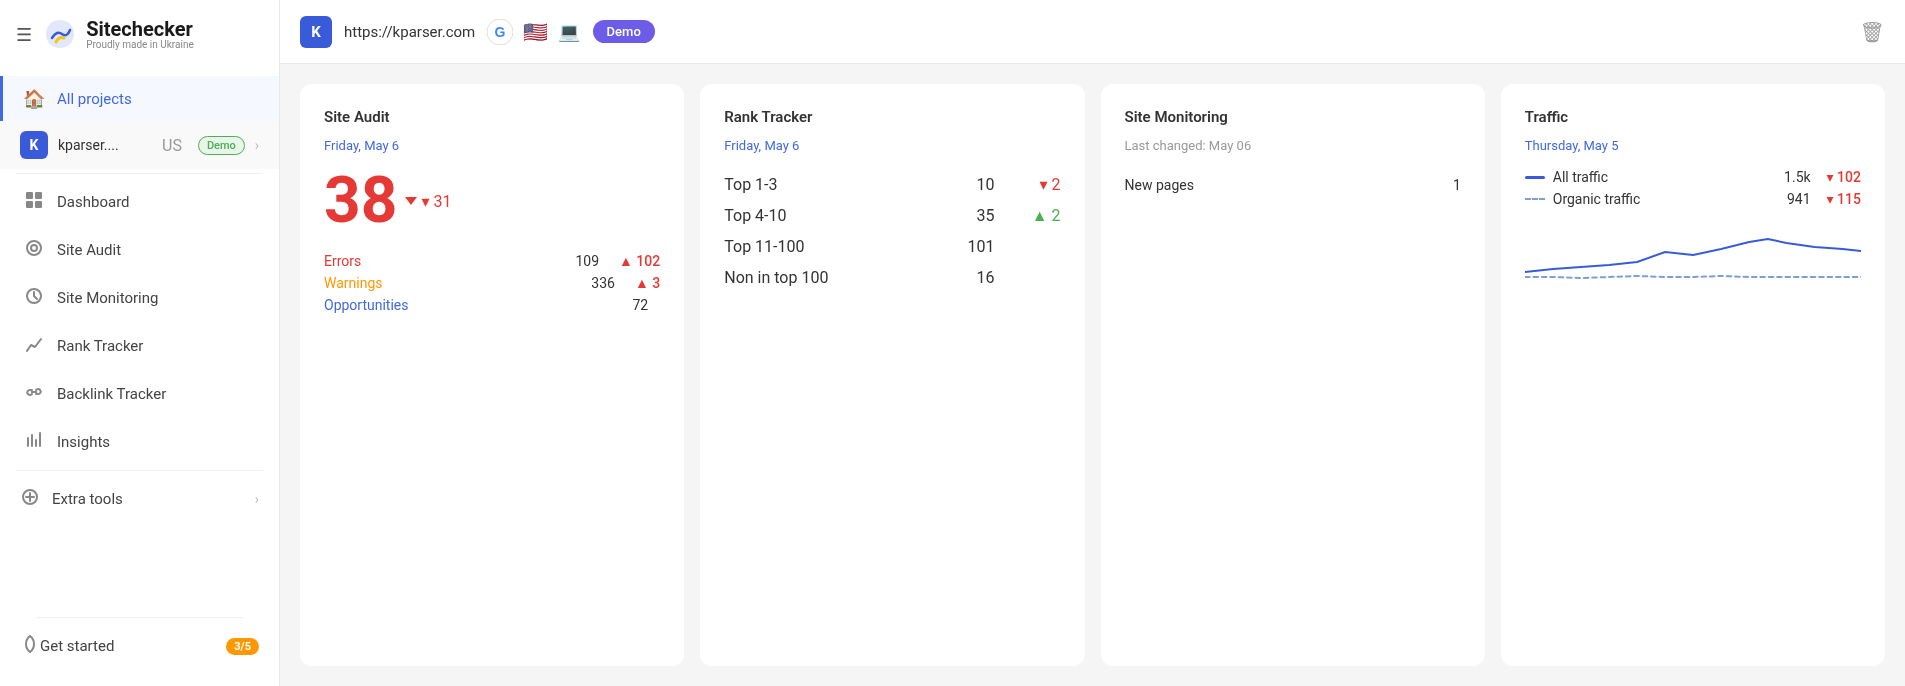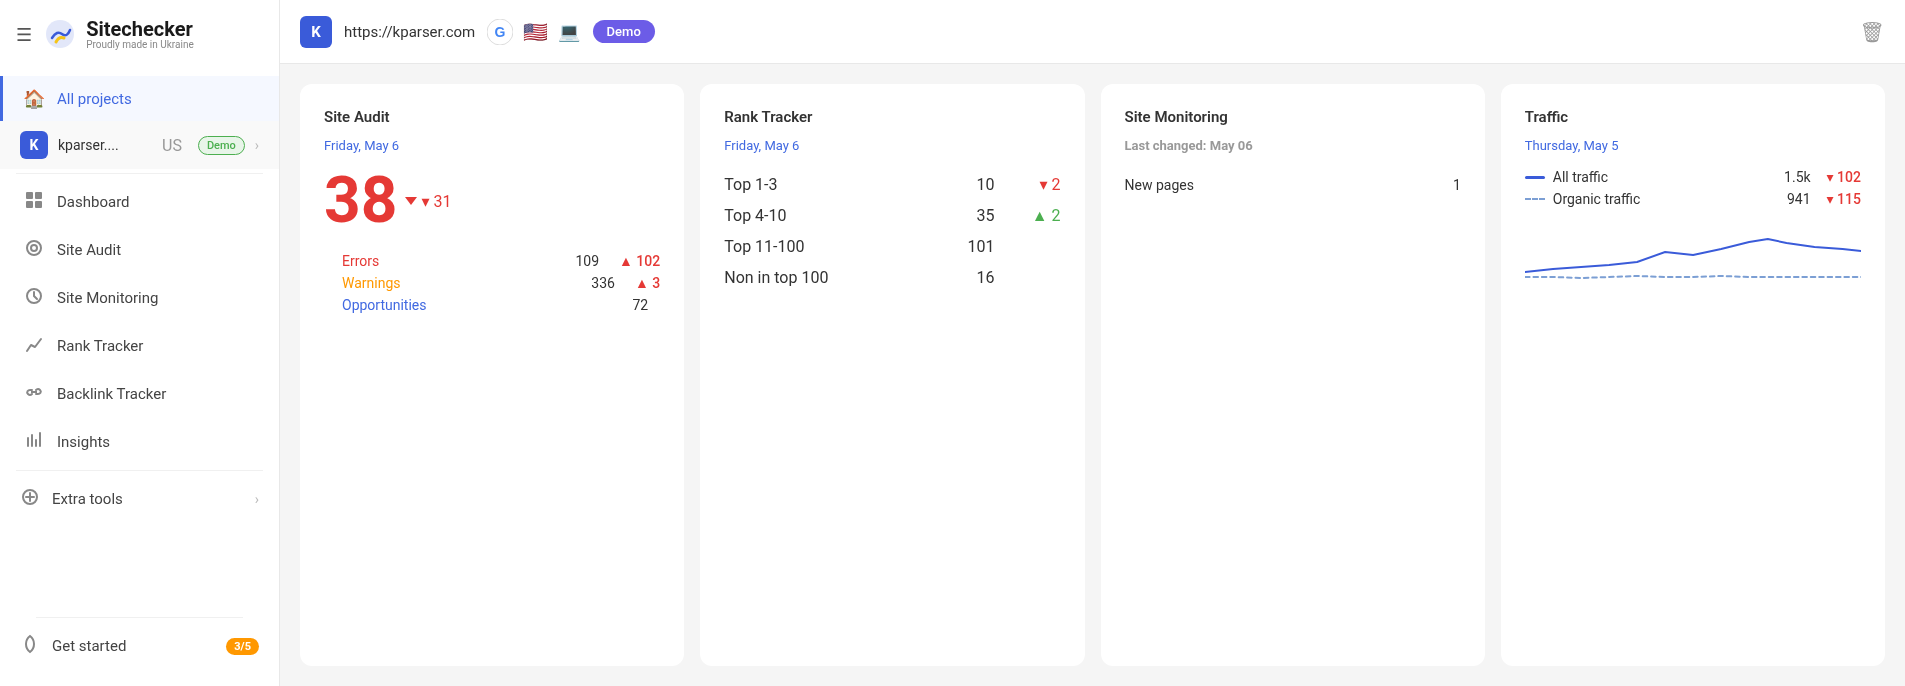--- a/index.html
+++ b/index.html
@@ -54,21 +54,21 @@
     .project-name { font-size: 14px; color: #333; flex: 1; }
     .project-us { font-size: 16px; color: #999; margin-right: 6px; }
     .demo-badge-small {
       background: #e8f5e9; color: #4caf50; border: 1px solid #4caf50;
       border-radius: 12px; font-size: 11px; padding: 2px 8px; font-weight: 500;
     }
     .project-chevron { color: #bbb; font-size: 14px; }
 
     .sidebar-bottom { padding: 16px 20px; }
     .get-started-item {
-      display: flex; align-items: center; gap: 12px;
+      display: flex; align-items: center; 
       padding: 12px 0;
       cursor: pointer;
       color: #444; font-size: 15px;
     }
     .progress-badge {
       background: #ff9800; color: #fff;
       border-radius: 10px; font-size: 11px; padding: 2px 8px; font-weight: 700;
       margin-left: auto;
     }
 
@@ -124,37 +124,37 @@
       overflow: hidden;
     }
 
     .card-title { font-size: 15px; font-weight: 600; color: #333; margin-bottom: 4px; }
     .card-date { font-size: 13px; color: #4169e1; margin-bottom: 8px; }
 
     
     .audit-score { font-size: 64px; font-weight: 700; color: #e53935; line-height: 1; }
     .score-change { display: flex; align-items: center; gap: 4px; font-size: 18px; color: #e53935; margin-left: 8px; }
     .score-row { display: flex; align-items: center; }
-    .audit-stats { margin-top: 12px; display: flex; flex-direction: column; gap: 6px; margin-left: 18px; }
+    .audit-stats { margin-top: 12px; display: flex; flex-direction: column; gap: 6px; }
     .stat-row { display: flex; align-items: center; gap: 8px; font-size: 14px; }
     .stat-label-red { color: #e53935; }
     .stat-label-orange { color: #ff9800; }
     .stat-label-blue { color: #4169e1; }
     .stat-count { margin-left: auto; margin-right: 12px; color: #333; }
     .stat-change-red { color: #e53935; font-weight: 500; }
 
     
     .rank-table { width: 100%; border-collapse: collapse; font-size: 16px; }
     .rank-table tr { border-bottom: none; }
     .rank-table td { padding: 6px 0; color: #333; }
     .rank-table td:nth-child(2) { text-align: right; padding-right: 16px; }
     .rank-table td:nth-child(3) { text-align: right; width: 50px; }
 
     
-    .monitoring-date { font-size: 13px; color: #999; margin-bottom: 8px; font-weight: bold; }
+    .monitoring-date { font-size: 13px; color: #999; margin-bottom: 8px; }
     .monitoring-row { display: flex; align-items: center; justify-content: space-between; font-size: 14px; color: #333; margin-top: 8px; }
 
     
     .traffic-rows { display: flex; flex-direction: column; gap: 6px; margin-bottom: 12px; }
     .traffic-row { display: flex; align-items: center; gap: 8px; font-size: 14px; color: #333; }
     .traffic-line-solid { width: 20px; height: 3px; background: #3a5bd9; border-radius: 2px; }
     .traffic-line-dashed { width: 20px; height: 3px; background: transparent; border-top: 2px dashed #7c9fd4; }
     .traffic-val { margin-left: auto; margin-right: 8px; }
     .traffic-change { color: #e53935; font-weight: 500; }
 

